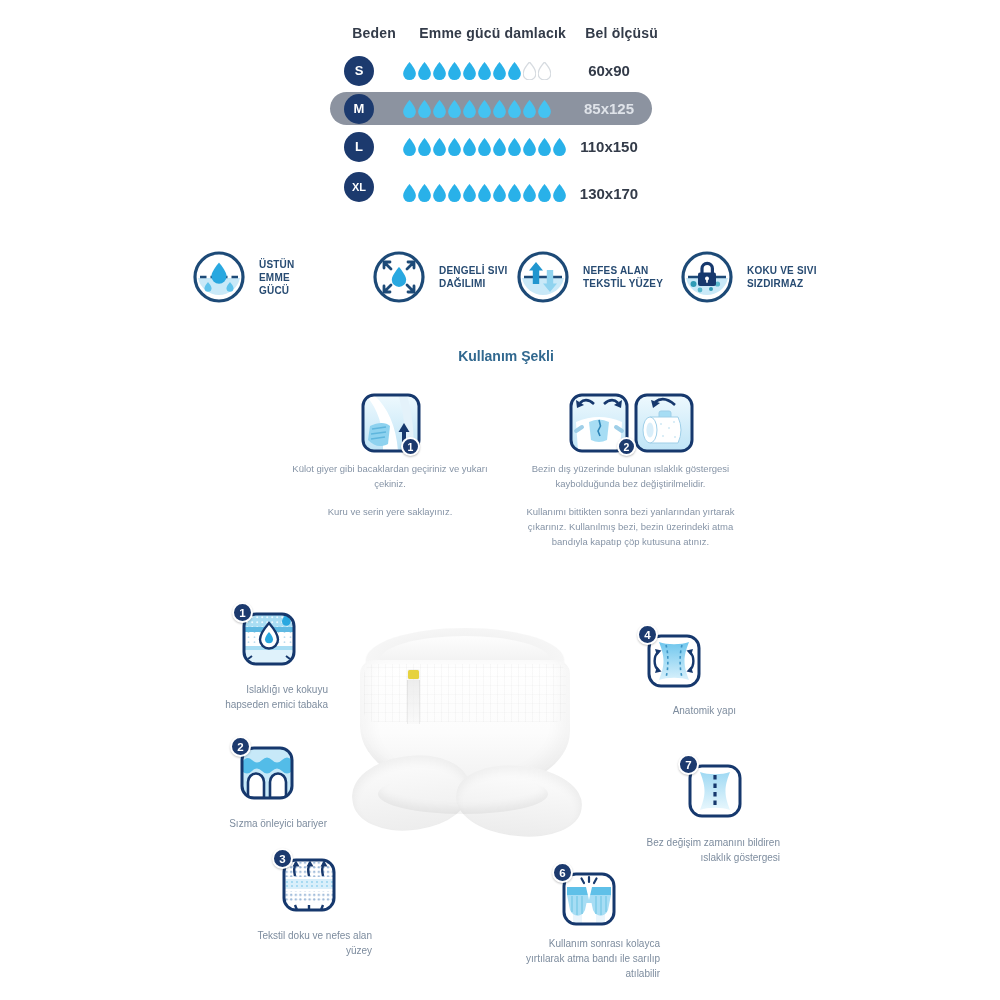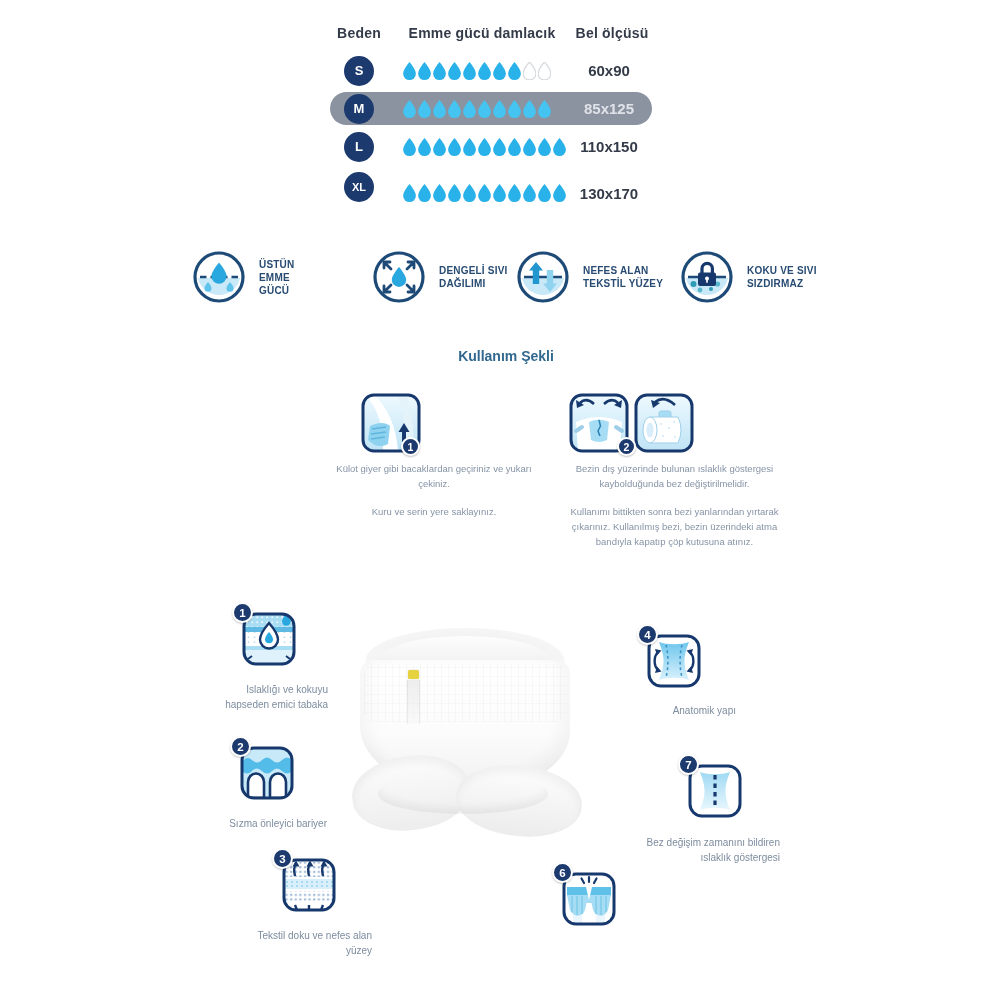--- a/index.html
+++ b/index.html
@@ -1,21 +1,21 @@
 <!DOCTYPE html>
 <html><head>
 <meta charset="utf-8">
 <style>
   * { margin:0; padding:0; box-sizing:border-box; }
   html,body { background:#fff; }
   body { width:1000px; height:1000px; font-family:"Liberation Sans","DejaVu Sans",sans-serif; }
   .canvas { position:relative; width:1000px; height:1000px; background:#fff; overflow:hidden; }
 
   
-  .sz-head { position:absolute; top:25px; font-size:14px; font-weight:bold; color:#333b49; text-align:center; letter-spacing:.2px; }
+  .sz-head { position:absolute; top:25px; font-size:14px; font-weight:bold; color:#333b49; text-align:right; letter-spacing:.2px; }
   #h-beden { left:322px; width:74px; }
   #h-emme  { left:398px; width:168px; }
   #h-bel   { left:566px; width:92px; }
   .row-pill { position:absolute; left:330px; top:92px; width:322px; height:33px; border-radius:17px; background:#8c93a0; }
   .size-row { position:absolute; left:330px; width:322px; height:33px; display:flex; align-items:center; }
   #row-0 { top:54px; } #row-1 { top:92px; } #row-2 { top:130px; } #row-3 { top:169px;align-items:flex-end; }
   .size-badge { width:30px; height:30px; margin-left:14px; border-radius:50%; background:#1c3a6e; color:#fff; font-weight:bold; font-size:13px; display:flex; align-items:center; justify-content:center; flex:0 0 auto; }
   #row-3 .size-badge { font-size:11px; }
   .drops { margin-left:29px; display:flex; gap:2px; align-items:center; }
   svg.drop { width:13px; height:18px; display:block; }
@@ -34,21 +34,21 @@
   #feat-0 .f-label { width:58px; } #feat-1 .f-label { width:84px; }
   #feat-2 .f-label { width:90px; } #feat-3 .f-label { width:82px; }
 
   
   .usage-title { position:absolute; top:348px; left:6px; width:1000px; text-align:center; font-size:14px; font-weight:bold; color:#31688f; }
   .step-illo { position:absolute; width:62px; height:62px; }
   #illo-1  { left:360px; top:392px; } #illo-2a { left:568px; top:392px; } #illo-2b { left:633px; top:392px; }
   .step-illo svg { width:62px; height:62px; display:block; }
   .step-badge { position:absolute; width:19px; height:19px; border-radius:50%; background:#1c3a6e; border:2px solid #fff; color:#fff; font-size:10.5px; font-weight:bold; display:flex; align-items:center; justify-content:center; box-shadow:0 1px 2px rgba(0,0,0,.25); z-index:3; }
   #badge-s1 { left:401px; top:437px; } #badge-s2 { left:617px; top:437px; }
-  .step-text { position:absolute; text-align:center; font-size:9.5px; color:#8694a6; line-height:1.55;margin-left:44px; }
+  .step-text { position:absolute; text-align:center; font-size:9.5px; color:#8694a6; line-height:1.55; }
   #text-s1 { left:290px; top:462px; width:200px; }
   #text-s2 { left:523px; top:462px; width:215px; }
   .step-text p + p { margin-top:14px; }
 
   
   .callout-icon { position:absolute; width:58px; height:58px; }
   .callout-icon svg { width:58px; height:58px; display:block; }
   .callout-badge { position:absolute; width:21px; height:21px; border-radius:50%; background:#1c3a6e; border:2px solid #fff; color:#fff; font-size:11.5px; font-weight:bold; display:flex; align-items:center; justify-content:center; box-shadow:0 1px 2px rgba(0,0,0,.22); z-index:3; }
   .callout-text { position:absolute; text-align:right; font-size:10px; color:#7d8c9e; line-height:1.5; }
   #c1-icon { left:240px; top:610px; } #c1-badge { left:232px; top:602px; } #c1-text { left:208px; top:682px; width:120px; }
@@ -530,14 +530,15 @@
         <rect x="36" y="44" width="9" height="10" fill="#eaf5fc"></rect>
         <rect x="7" y="17" width="44" height="8" fill="#5fc0e8"></rect>
         <path d="M7 25 H51 L48 40 C45 48 36 47 33 40 L31.5 33 H26.5 L25 40 C22 48 13 47 10 40 Z" fill="#a7ddf4"></path>
         <path d="M12 26 V42 M17 26 V45 M22 26 V44 M36 26 V44 M41 26 V45 M46 26 V42" stroke="#7ecbe9" stroke-width="1.5"></path>
         <path d="M26 17 L29 30 L32 17 Z" fill="#ffffff"></path>
         <path d="M24 13 L21.5 8.5 M29 12 V7 M34 13 L36.5 8.5" stroke="#16386d" stroke-width="2.2" stroke-linecap="round"></path>
       </g>
       <rect x="4" y="4" width="50" height="50" rx="12" fill="none" stroke="#16386d" stroke-width="3"></rect>
     </svg>
   </div>
+  <div class="callout-text" id="c6-text">Kullanım sonrası kolayca yırtılarak atma bandı ile sarılıp atılabilir</div>
 
 </div>
 
 </body></html>

